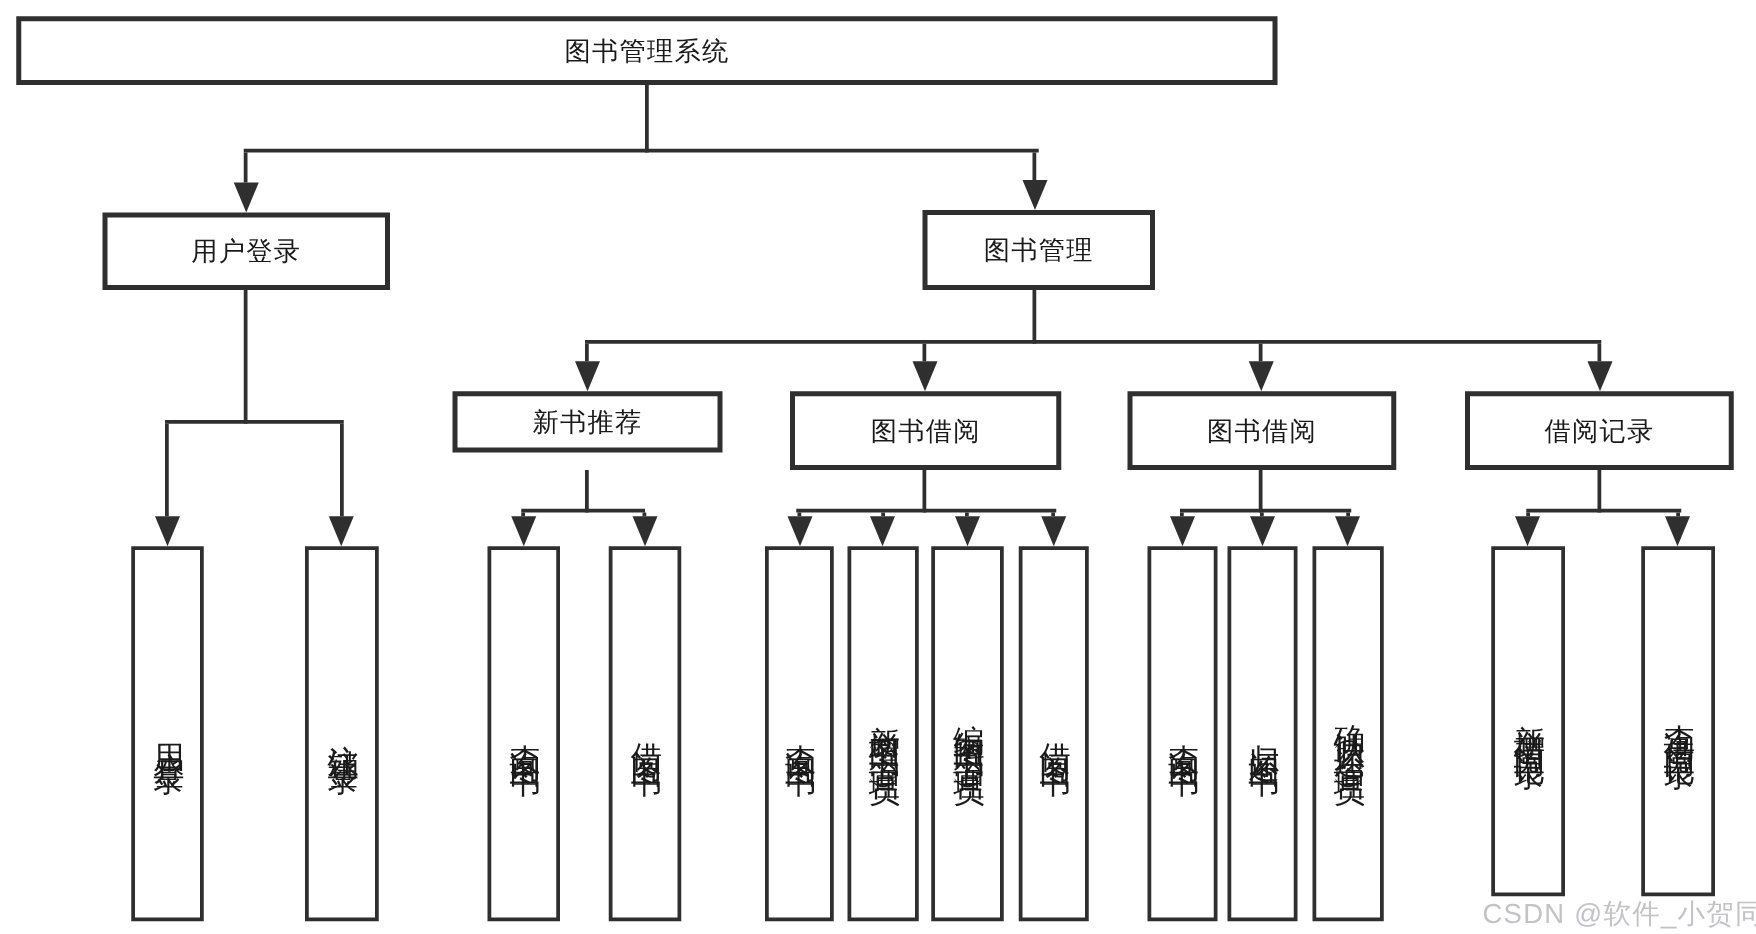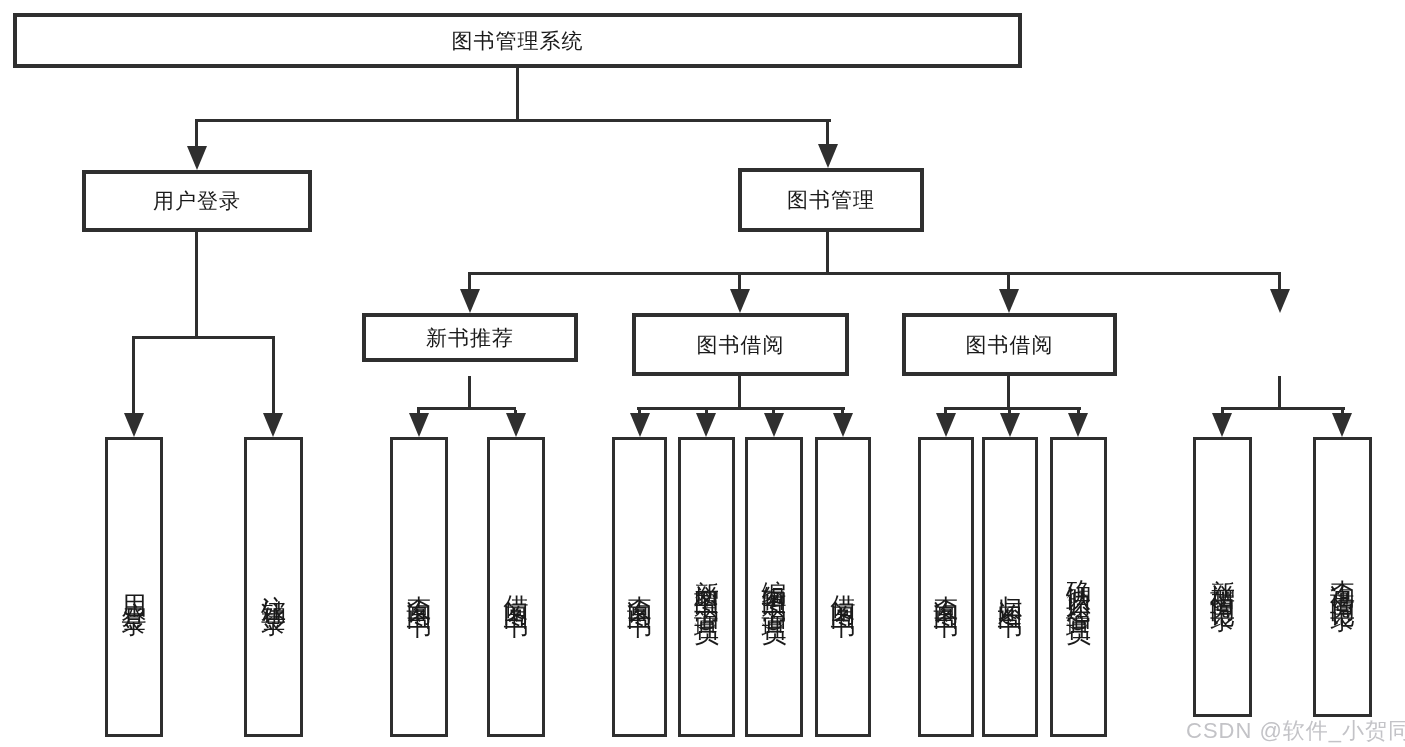--- a/index.html
+++ b/index.html
@@ -101,20 +101,21 @@
   <div class="ahead" style="left:1332px;top:413px"></div>
 
   <div class="box" style="left:13px;top:13px;width:1009px;height:55px">图书管理系统</div>
 
   <div class="box" style="left:82px;top:170px;width:230px;height:62px">用户登录</div>
   <div class="box" style="left:738px;top:168px;width:186px;height:64px">图书管理</div>
 
   <div class="box" style="left:362px;top:313px;width:216px;height:49px">新书推荐</div>
   <div class="box" style="left:632px;top:313px;width:217px;height:63px">图书借阅</div>
   <div class="box" style="left:902px;top:313px;width:215px;height:63px">图书借阅</div>
+  <div class="box" style="left:1172px;top:313px;width:215px;height:63px">借阅记录</div>
 
   <div class="vbox" style="left:105px;top:437px;width:58px;height:300px">用户登录</div>
   <div class="vbox" style="left:244px;top:437px;width:59px;height:300px">注销登录</div>
 
   <div class="vbox" style="left:390px;top:437px;width:58px;height:300px">查询图书</div>
   <div class="vbox" style="left:487px;top:437px;width:58px;height:300px">借阅图书</div>
 
   <div class="vbox" style="left:612px;top:437px;width:55px;height:300px">查询图书</div>
   <div class="vbox" style="left:678px;top:437px;width:57px;height:300px">新增图书（管理员）</div>
   <div class="vbox" style="left:745px;top:437px;width:58px;height:300px">编辑图书（管理员）</div>

